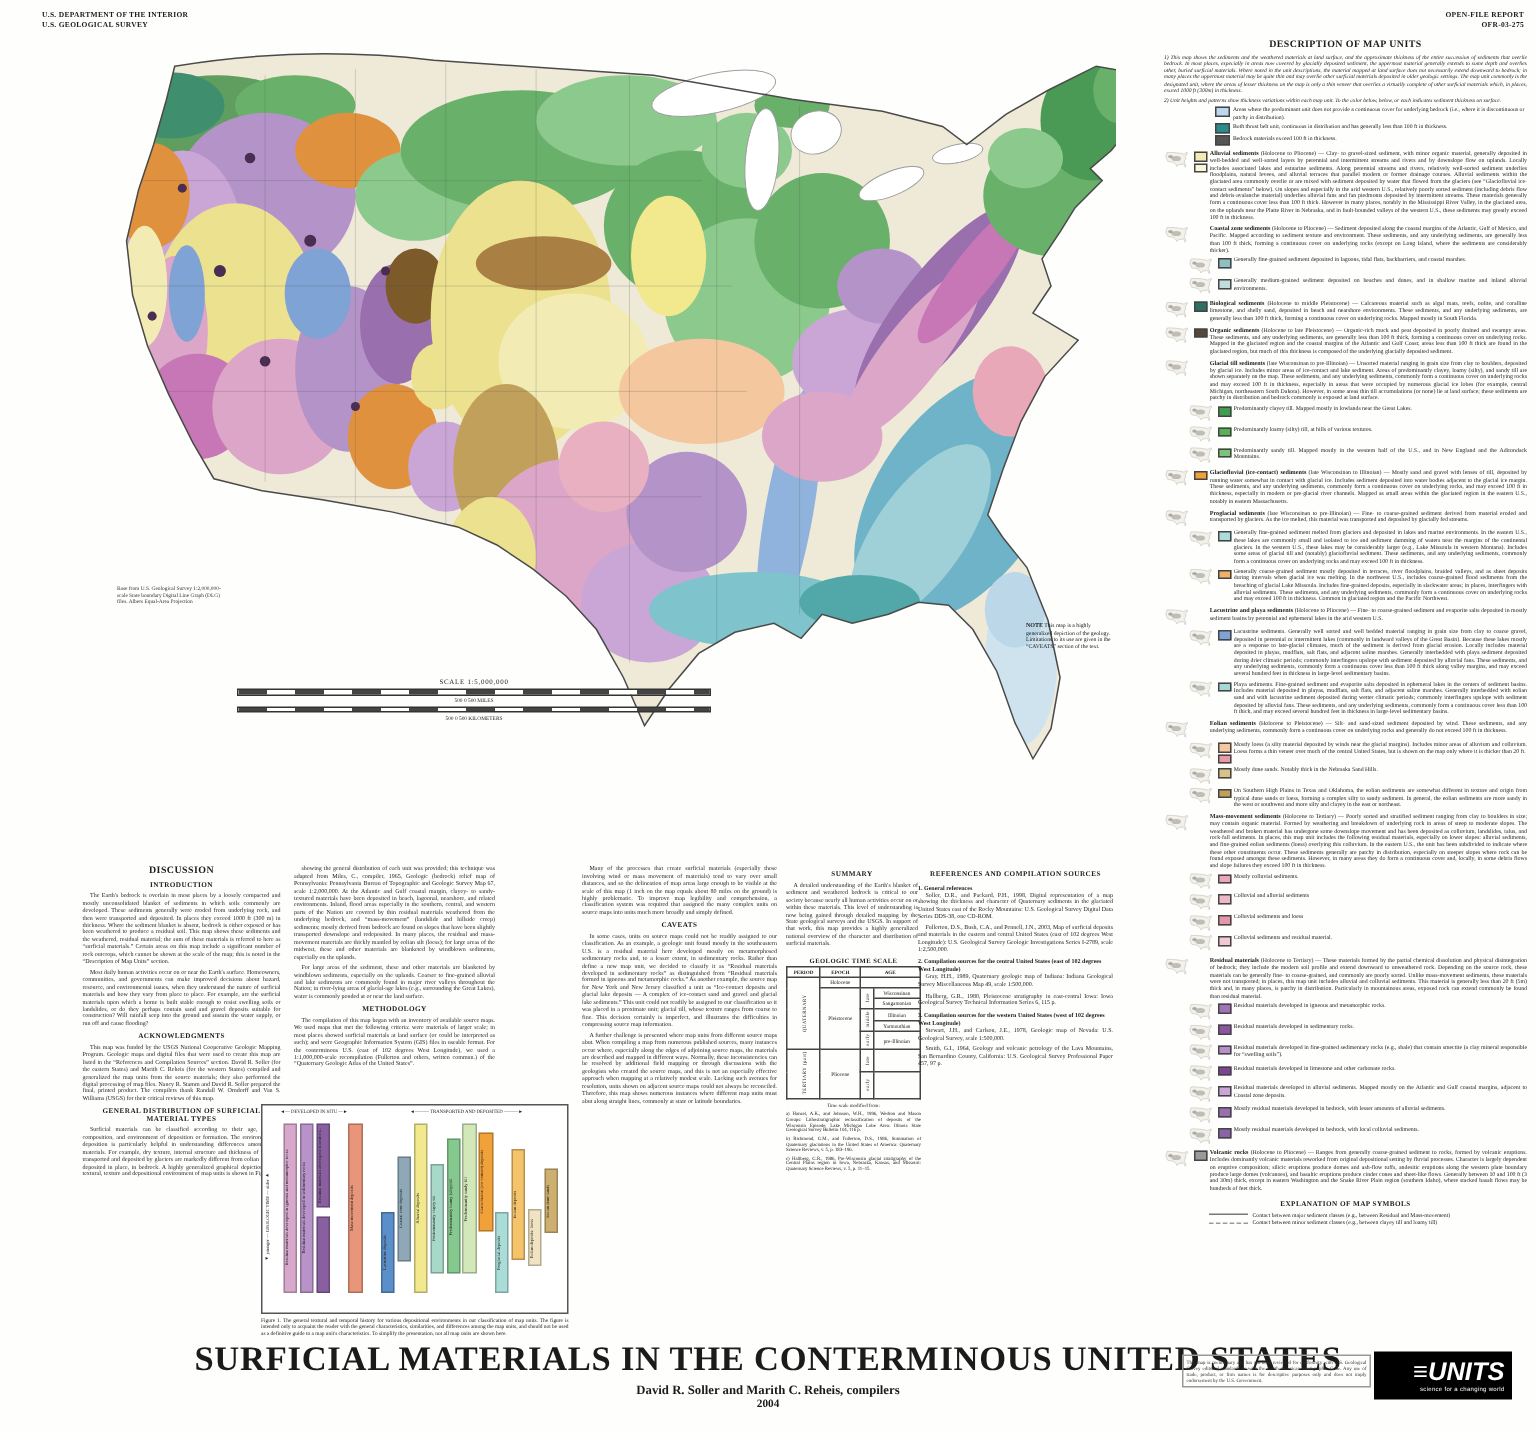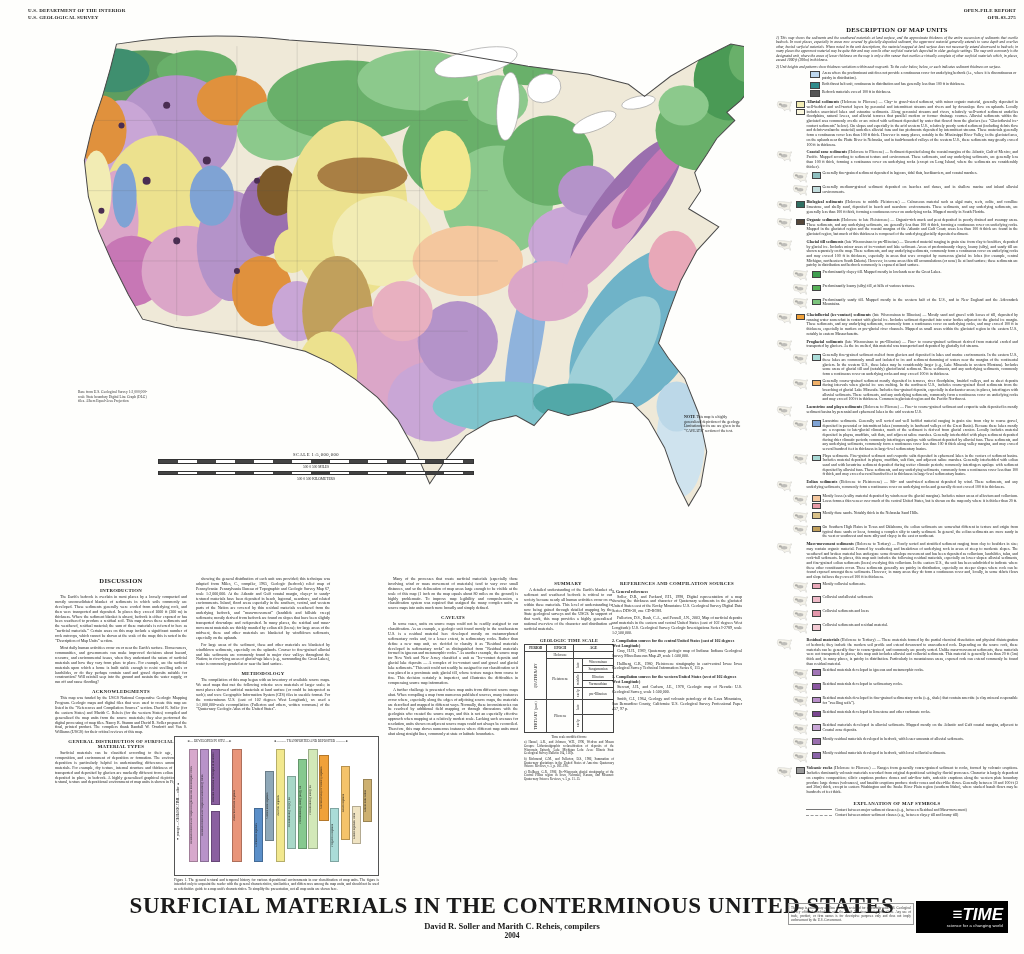--- a/index.html
+++ b/index.html
@@ -834,17 +834,17 @@
   </div>
 
   <div class="abs title-block">
     <div class="big-title">SURFICIAL MATERIALS IN THE CONTERMINOUS UNITED STATES</div>
     <div class="authors">David R. Soller and Marith C. Reheis, compilers</div>
     <div class="year">2004</div>
   </div>
 
   <div class="abs disc-box">This map is preliminary and has not been reviewed for conformity with U.S. Geological Survey editorial standards or with the North American Stratigraphic Code. Any use of trade, product, or firm names is for descriptive purposes only and does not imply endorsement by the U.S. Government.</div>
   <div class="abs usgs">
-    <div class="logo-text">≡TIME</div>
+    <div class="logo-text">≡UNITS</div>
     <div class="tagline">science for a changing world</div>
   </div>
 
 </div>
 
 </body></html>

